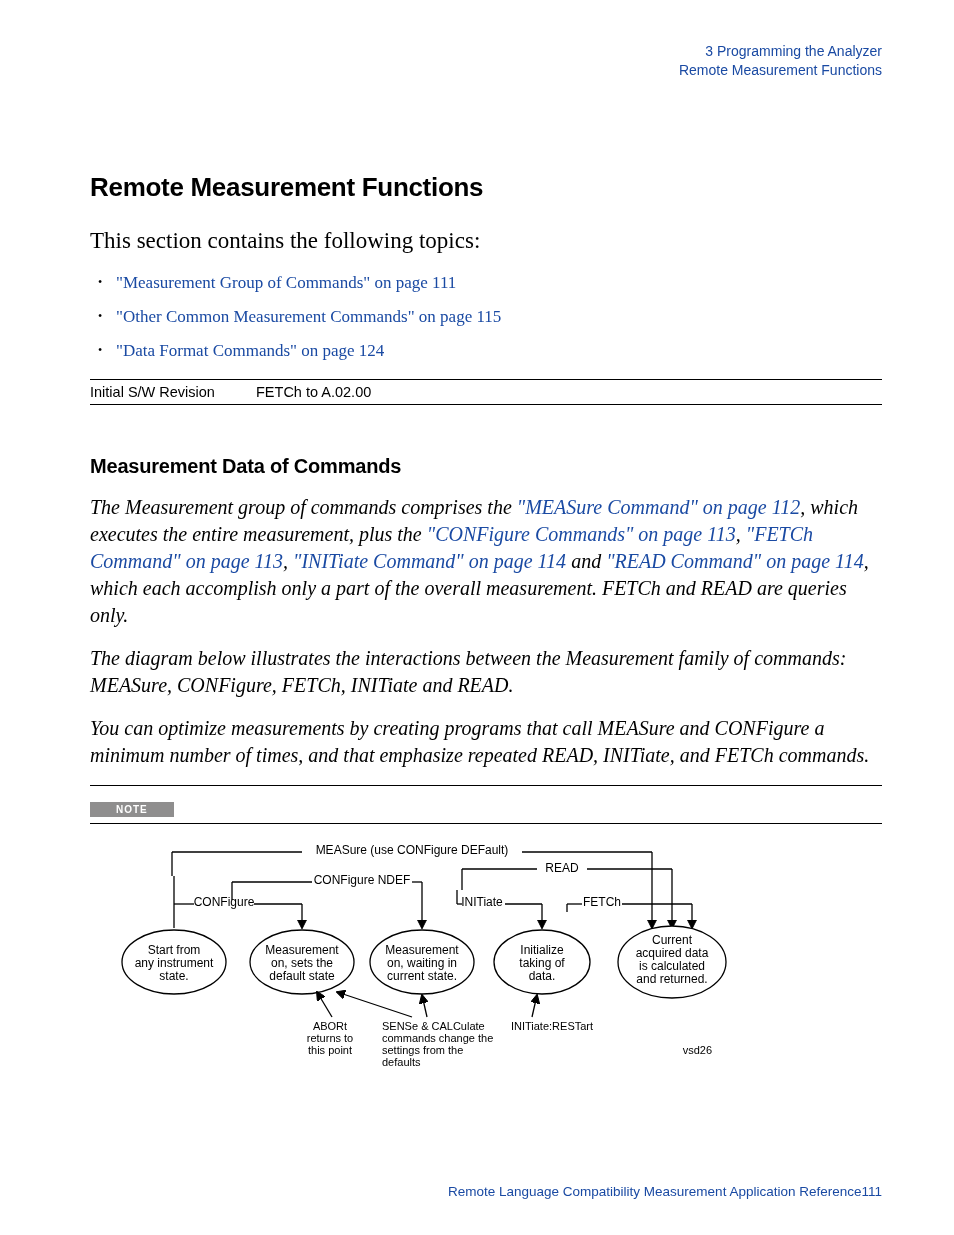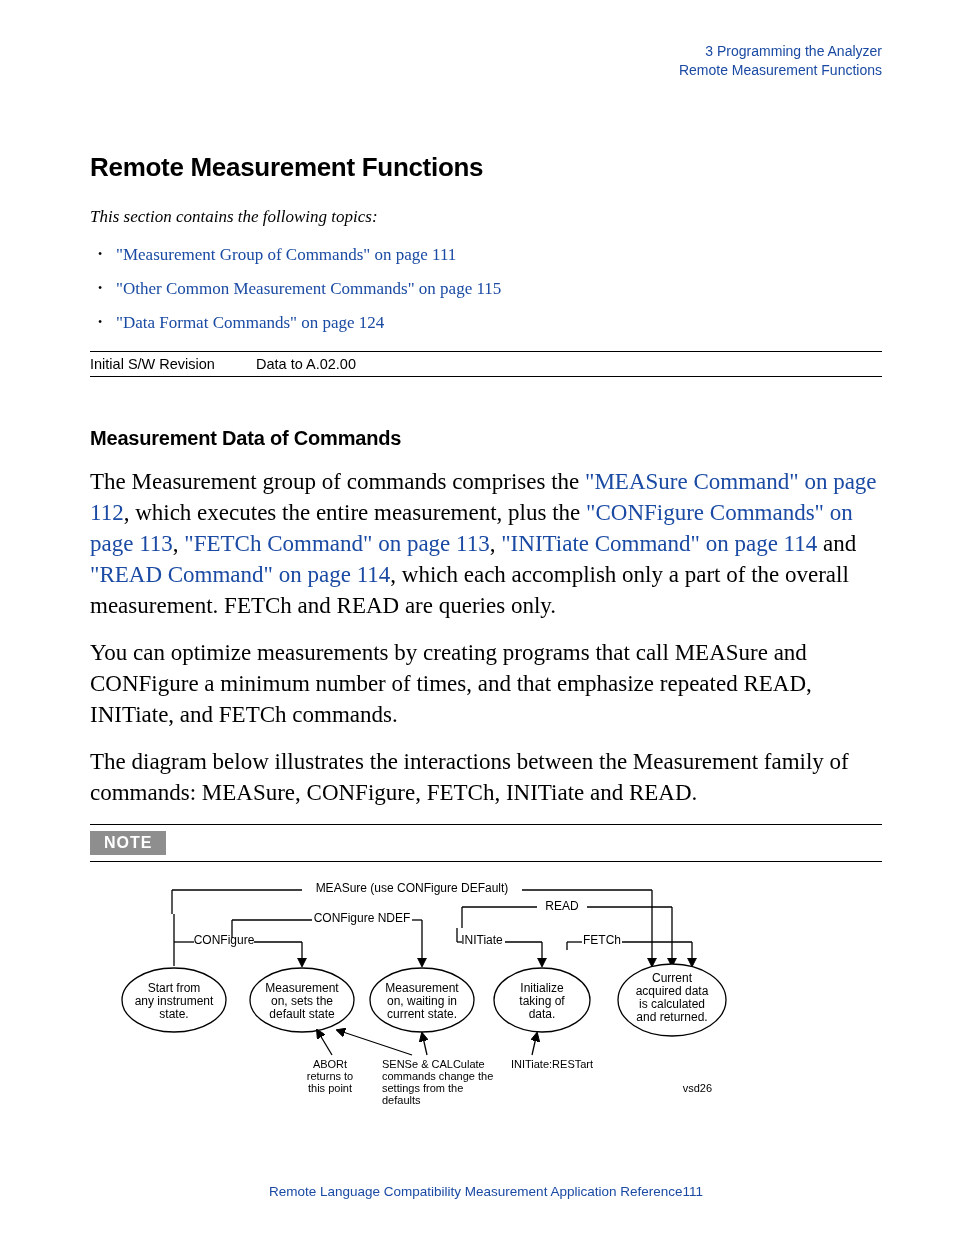--- a/index.html
+++ b/index.html
@@ -20,34 +20,33 @@
     width: 954px;
     height: 1235px;
     position: relative;
   }
   .header-block {
     text-align: right;
     color: #1a4aa3;
     font-family: Arial, Helvetica, sans-serif;
     font-size: 14px;
     line-height: 1.35;
-    margin-bottom: 72px;
+    margin-bottom: 92px;
   }
   h1 {
     font-family: Arial, Helvetica, sans-serif;
     font-weight: bold;
     font-size: 26px;
     margin: 0 0 22px 0;
     letter-spacing: -0.3px;
   }
   .intro {
-    font-size: 17px;
+    font-size: 23px;
     margin: 16px 0 16px 0;
     line-height: 1.4;
-    font-style: italic;
   }
   ul.toc {
     list-style: none;
     margin: 0 0 18px 0;
     padding: 0 0 0 24px;
   }
   ul.toc li {
     position: relative;
     padding-left: 2px;
     margin: 0 0 14px 0;
@@ -76,23 +75,24 @@
   }
   .rev-table td:first-child { width: 160px; }
   h2 {
     font-family: Arial, Helvetica, sans-serif;
     font-weight: bold;
     font-size: 20px;
     margin: 0 0 16px 0;
     letter-spacing: -0.2px;
   }
   p.body {
-    font-size: 23px;
+    font-size: 20px;
     line-height: 1.35;
     margin: 0 0 16px 0;
+    font-style: italic;
   }
   a.link, span.link {
     color: #1a4aa3;
     text-decoration: none;
   }
   .note-block {
     border-top: 1px solid #000;
     border-bottom: 1px solid #000;
     display: flex;
     align-items: flex-start;
@@ -100,38 +100,38 @@
     font-family: Arial, Helvetica, sans-serif;
     font-size: 14.5px;
     line-height: 1.35;
     margin-bottom: 18px;
   }
   .note-badge {
     background: #8f8e8e;
     color: #fff;
     font-weight: bold;
     letter-spacing: 1px;
-    font-size: 16px;
-    padding: 1px 14px;
-    margin: 2px 26px 0 0;
+    font-size: 10px;
+    padding: 1px 26px;
+    margin: 12px 26px 0 0;
     flex: 0 0 auto;
   }
   .note-text { flex: 1 1 auto; }
   .diagram-wrap {
     width: 620px;
     margin: 1px 0 0 22px;
   }
   .diagram-wrap svg { display:block; }
   .footer {
     position: absolute;
     left: 90px;
     right: 72px;
     bottom: 36px;
     display: flex;
-    justify-content: center;
+    justify-content: flex-end;
     font-family: Arial, Helvetica, sans-serif;
     font-size: 13.5px;
     color: #1a4aa3;
   }
 </style>
 </head>
 <body>
 
 <div class="page">
 
@@ -147,34 +147,34 @@
   <ul class="toc">
     <li><span class="link">"Measurement Group of Commands" on page 111</span></li>
     <li><span class="link">"Other Common Measurement Commands" on page 115</span></li>
     <li><span class="link">"Data Format Commands" on page 124</span></li>
   </ul>
 
   <table class="rev-table">
     <tbody>
         <tr>
       <td>Initial S/W Revision</td>
-      <td>Data to A.02.00</td>
+      <td>FETCh to A.02.00</td>
     </tr>
   </tbody>
     </table>
 
   <h2>Measurement Data of Commands</h2>
 
   <p class="body">
     <span>The Measurement group of commands comprises the </span><span class="link">"MEASure Command" on page 112</span><span>, which executes the entire measurement, plus the </span><span class="link">"CONFigure Commands" on page 113</span><span>, </span><span class="link">"FETCh Command" on page 113</span><span>, </span><span class="link">"INITiate Command" on page 114</span><span> and </span><span class="link">"READ Command" on page 114</span><span>, which each accomplish only a part of the overall measurement. FETCh and READ are queries only.</span>
   </p>
 
+  <p class="body">The diagram below illustrates the interactions between the Measurement family of commands: MEASure, CONFigure, FETCh, INITiate and READ.</p>
+
   <p class="body">You can optimize measurements by creating programs that call MEASure and CONFigure a minimum number of times, and that emphasize repeated READ, INITiate, and FETCh commands.</p>
-
-  <p class="body">The diagram below illustrates the interactions between the Measurement family of commands: MEASure, CONFigure, FETCh, INITiate and READ.</p>
 
   <div class="note-block">
     <span class="note-badge">NOTE</span>
   </div>
 
   <div class="diagram-wrap">
     <svg viewBox="0 0 620 270" width="620" height="270" font-family="Arial, Helvetica, sans-serif" font-size="12" fill="#000" stroke="#000">
       <defs>
         <marker id="ah" viewBox="0 0 10 10" refX="9" refY="5" markerWidth="7" markerHeight="7" orient="auto-start-reverse">
           <path d="M0,0 L10,5 L0,10 Z" fill="#000"></path>

